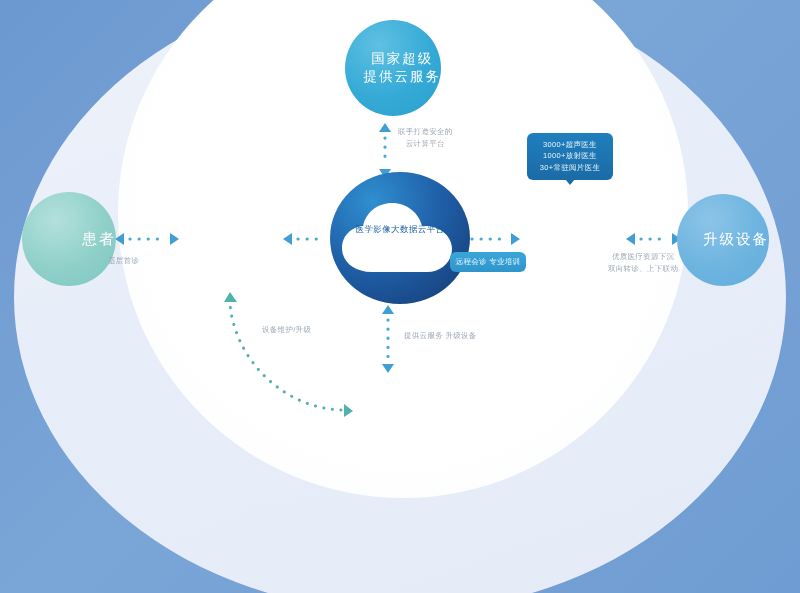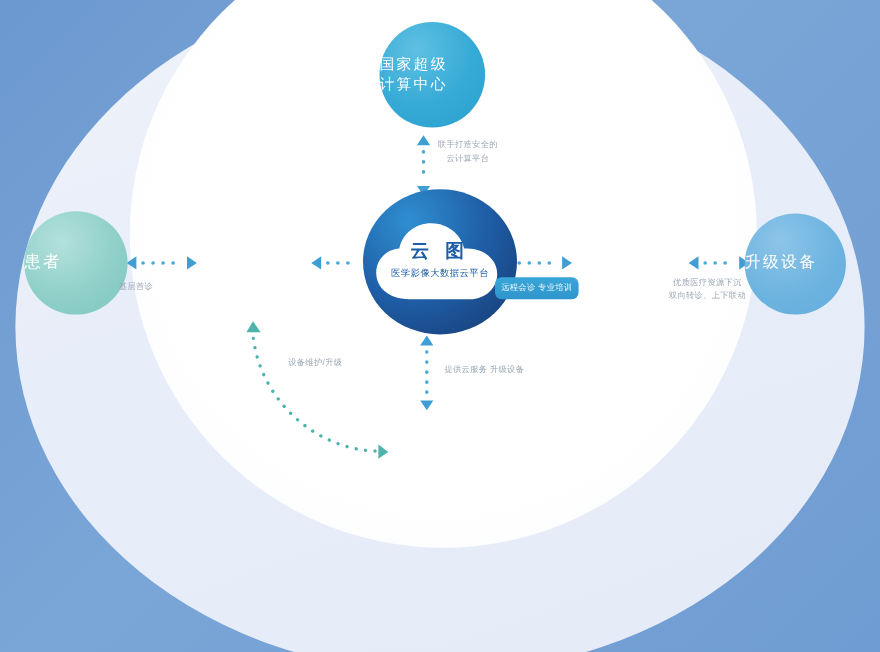--- a/index.html
+++ b/index.html
@@ -35,21 +35,21 @@
     width: 570px; height: 570px;
     border-radius: 50%;
     background: radial-gradient(circle at 50% 48%, #ffffff 0%, #ffffff 62%, #fbfcfe 82%, #f4f7fc 100%);
   }
   
   .node {
     position: absolute;
     border-radius: 50%;
     display: flex;
     align-items: center;
-    justify-content: flex-start;
+    justify-content: flex-end;
     color: #ffffff;
     text-align: center;
     letter-spacing: 2px;
     line-height: 1.32;
     user-select: none;
   }
   .node-label { display: block; }
 
   #node-patient {
     left: 22px; top: 192px; width: 94px; height: 94px;
@@ -239,42 +239,46 @@
   </svg>
 
   <div class="node" id="node-patient">
     <span class="node-label">患者</span>
   </div>
 
 
   <div class="node" id="node-supercomputing">
     <span class="node-label">
       <span>国家超级</span><br>
-      <span>计算中心</span>
+      <span>提供云服务</span>
     </span>
   </div>
 
 
   <div class="node" id="node-tertiary-hospital">
     <span class="node-label">升级设备</span>
   </div>
 
 
   <div id="node-platform">
     <div class="cloud">
       <svg width="122" height="72" viewBox="0 0 122 72" xmlns="http://www.w3.org/2000/svg">
         <path fill="#ffffff" d="M33 70 C14 70 3 59 3 46 C3 34 12 25 24 24 C27 10 39 1 53 1 C68 1 80 11 83 24 C84 24 85 24 86 24 C101 24 113 34 113 47 C113 60 102 70 88 70 Z"></path>
       </svg>
       <div class="cloud-text">
-        <span class="cloud-title">云 图</span>
         <span class="cloud-sub">医学影像大数据云平台</span>
       </div>
     </div>
   </div>
 
+  <div class="badge" id="badge-doctor-stats">
+    <span>3000+超声医生</span><br>
+    <span>1000+放射医生</span><br>
+    <span>30+常驻阅片医生</span>
+  </div>
 
   <div class="badge" id="badge-remote-consult">
     <span>远程会诊  专业培训</span>
   </div>
 
   <div class="caption" id="caption-secure-cloud">
     <span>联手打造安全的</span><br>
     <span>云计算平台</span>
   </div>
 

